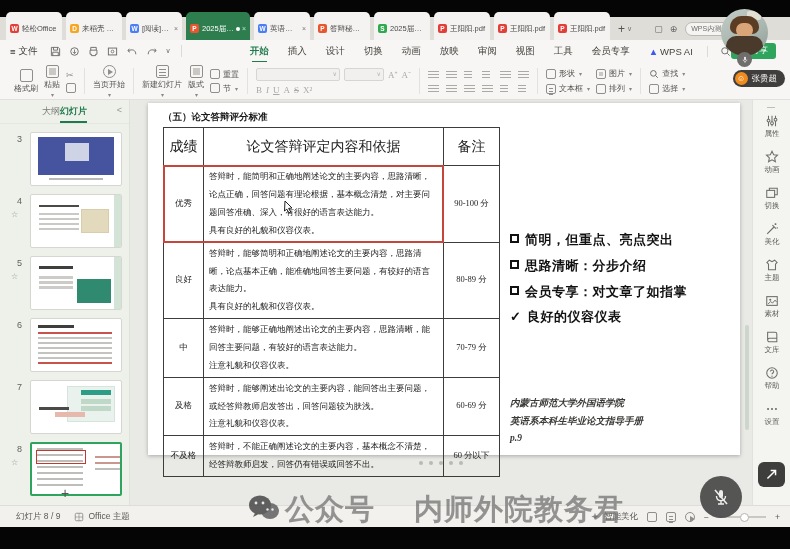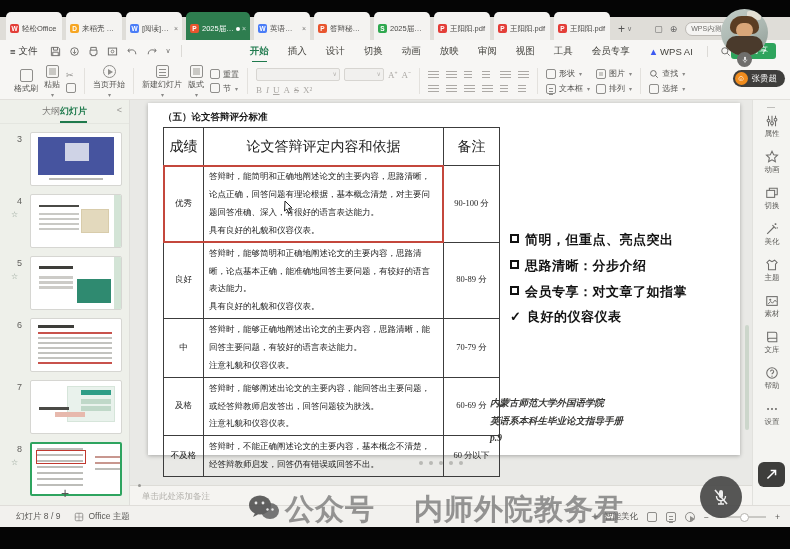--- a/index.html
+++ b/index.html
@@ -110,21 +110,21 @@
   .trow.head .tc{padding:4px 5px;}
   .trow.hl{position:relative;}
   .trow.hl::after{content:"";position:absolute;top:-1.5px;bottom:-1.5px;left:-1.5px;right:55px;border:2px solid #c4473c;pointer-events:none;z-index:3;}
   
   #annos{left:362px;top:128px;width:222px;font-family:"Liberation Sans","DejaVu Sans",sans-serif;}
   .annline{display:flex;gap:6px;margin-bottom:7px;}
   .annbox{width:9px;height:9px;border:2.5px solid #111;flex:none;margin-top:3px;}
   .anntxt{font-size:13px;font-weight:bold;color:#111;line-height:1.45;letter-spacing:.5px;}
   #check-note{left:362px;top:205px;display:flex;gap:6px;align-items:center;}
   #check-note .ck{font-size:13px;font-weight:bold;color:#111;}
-  #source{left:342px;top:292px;font-size:9.5px;font-weight:bold;font-style:italic;color:#3a3a38;line-height:1.85;font-family:"Liberation Serif","DejaVu Serif",serif;}
+  #source{left:362px;top:292px;font-size:9.5px;font-weight:bold;font-style:italic;color:#3a3a38;line-height:1.85;font-family:"Liberation Serif","DejaVu Serif",serif;}
   #cursor{left:135px;top:97px;z-index:5;}
   #page-dots{left:0;top:361px;width:622px;display:flex;justify-content:center;gap:6px;}
   .pdot{width:4px;height:4px;border-radius:50%;background:#b9b9b5;}
   #canvas-scroll{right:3px;top:225px;width:4px;height:105px;background:#ccd6cb;border-radius:2px;}
 
   
   #notesbar{left:130px;top:385px;width:622px;height:20px;background:#f5f4f1;border-top:1px solid #dddcd7;}
   #notesbar .handle{position:absolute;left:8px;top:-2px;width:3px;height:3px;border-radius:50%;background:#9a9996;}
   #notes-ph{font-size:8.5px;color:#b4b2ad;padding:5px 0 0 12px;}
 
@@ -539,24 +539,20 @@
     <div id="page-dots" class="abs">
         <span class="pdot"></span>
         <span class="pdot"></span>
         <span class="pdot"></span>
         <span class="pdot"></span>
         <span class="pdot"></span>
       </div>
     <div id="canvas-scroll" class="abs"></div>
   </div>
 
-  <div id="notesbar" class="abs">
-    <span class="handle"></span>
-    <div id="notes-ph">单击此处添加备注</div>
-  </div>
 
   <div id="rightbar" class="abs">
     <div id="rb-collapse">—</div>
     <div id="rp-host">
         <div class="rpitem" style="top: 14px;">
           <svg width="14" height="14" viewBox="0 0 16 16">
             <path d="M4 2v4M4 9v5M8 2v7M8 12v2M12 2v3M12 8v6" stroke="#6e6d6b" stroke-width="1.2"></path>
             <circle cx="4" cy="7.5" r="1.6" fill="none" stroke="#6e6d6b" stroke-width="1.2"></circle>
             <circle cx="8" cy="10.5" r="1.6" fill="none" stroke="#6e6d6b" stroke-width="1.2"></circle>
             <circle cx="12" cy="6.5" r="1.6" fill="none" stroke="#6e6d6b" stroke-width="1.2"></circle>

